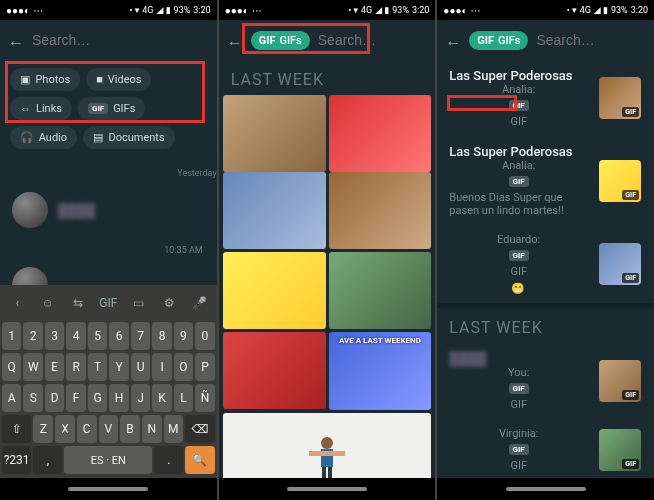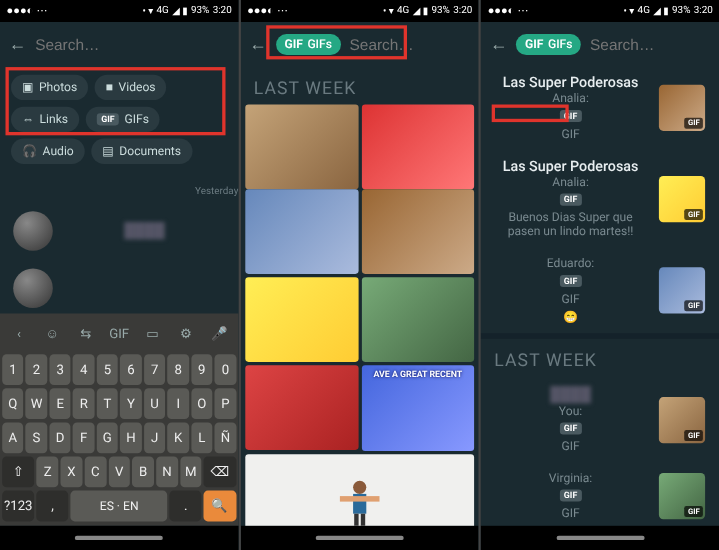--- a/index.html
+++ b/index.html
@@ -90,21 +90,20 @@
     letter-spacing: 1px;
     padding: 10px 12px 6px;
     text-transform: uppercase;
   }
   .chat-list { flex: 1; overflow: hidden; }
   .chat-row {
     display: flex;
     align-items: center;
     padding: 8px 12px;
     gap: 10px;
-    text-align: center;
   }
   .avatar {
     width: 36px; height: 36px; border-radius: 50%;
     background: radial-gradient(circle at 35% 30%, #888, #333);
     flex-shrink: 0;
   }
   .chat-body { flex: 1; min-width: 0; }
   .chat-title { color: #e8eef0; font-size: 13px; font-weight: 500; }
   .chat-sub { color: #7a8a90; font-size: 11px; display: flex; align-items: center; gap: 4px; flex-wrap: wrap; flex-direction: column; }
   .gif-tag {
@@ -232,20 +231,21 @@
       </div>
   </div>
   <div class="chat-list">
     <div style="text-align:right;padding:4px 0;"><span class="timestamp">Yesterday</span></div>
     <div class="chat-row blurred">
       <div class="avatar"></div>
       <div class="chat-body">
           <div class="chat-title">████</div>
         </div>
     </div>
+    <div style="text-align:right;padding:2px 14px;"><span class="timestamp">10:35 AM</span></div>
     <div class="chat-row blurred">
       <div class="avatar"></div>
       <div class="chat-body"></div>
     </div>
 
   </div>
   <div class="keyboard">
     <div class="kb-top">
       <span class="icon-btn">‹</span>
       <span class="icon-btn">☺</span>
@@ -296,21 +296,21 @@
         <div class="key">Z</div>
         <div class="key">X</div>
         <div class="key">C</div>
         <div class="key">V</div>
         <div class="key">B</div>
         <div class="key">N</div>
         <div class="key">M</div>
         <div class="key dark wide">⌫</div>
       </div>
     <div class="kb-row">
-      <div class="key dark">?123</div>
+      <div class="key dark">?231</div>
       <div class="key dark">,</div>
       <div class="key" style="flex:3;font-size:11px;">ES · EN</div>
       <div class="key dark">.</div>
       <div class="key accent">🔍</div>
     </div>
   </div>
   <div class="navbar">
       <div class="pill-nav"></div>
     </div>
 </div>
@@ -336,21 +336,21 @@
       <div class="gif-cell p1"></div>
       <div class="gif-cell p2"></div>
     </div>
     <div class="gif-grid">
       <div class="gif-cell p3"></div>
       <div class="gif-cell p4"></div>
       <div class="gif-cell p5"></div>
       <div class="gif-cell p6"></div>
       <div class="gif-cell p7"></div>
       <div class="gif-cell p8">
-          <div class="overlay-text">AVE A GREAT RECENT</div>
+          <div class="overlay-text">AVE A LAST WEEKEND</div>
         </div>
       <div class="gif-cell full p9">
         <svg width="40" height="50" viewBox="0 0 40 50">
             <circle cx="20" cy="10" r="6" fill="#8a5a3a"></circle>
             <rect x="14" y="16" width="12" height="18" fill="#2a6a9a"></rect>
             <rect x="2" y="18" width="36" height="5" fill="#e0a070"></rect>
             <rect x="15" y="34" width="4" height="14" fill="#333"></rect>
             <rect x="21" y="34" width="4" height="14" fill="#333"></rect>
           </svg>
       </div>

